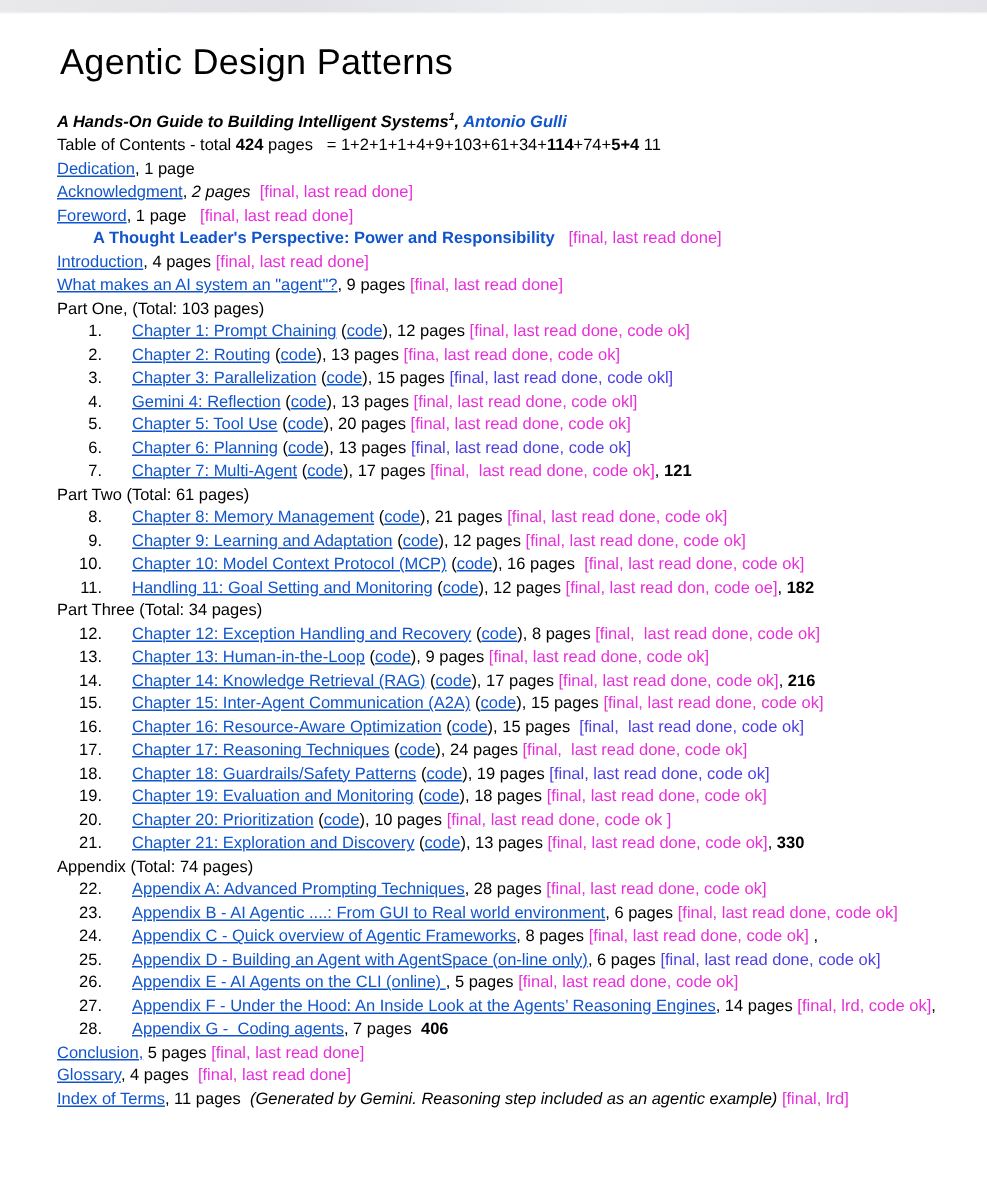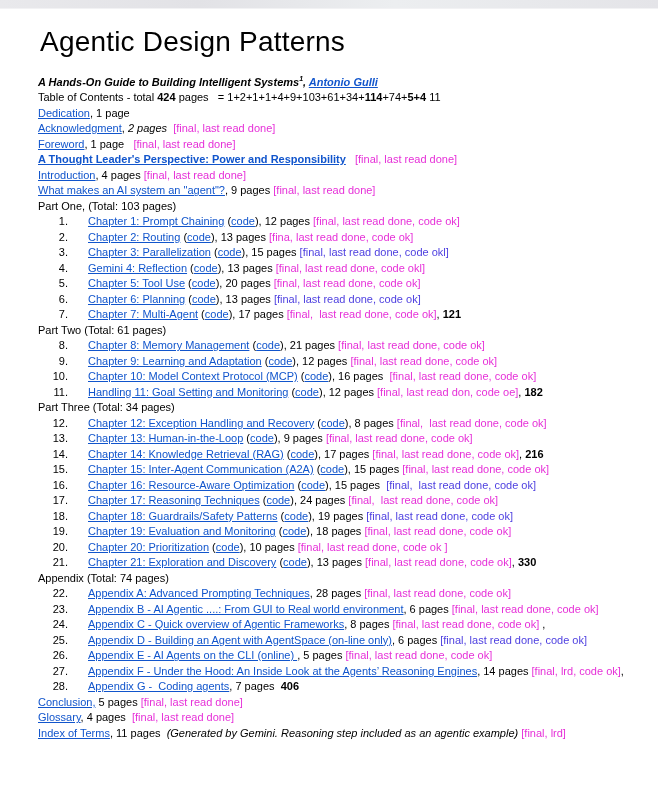--- a/index.html
+++ b/index.html
@@ -16,40 +16,40 @@
   }
   .top-strip{
     height:8px;width:658px;
     background:linear-gradient(90deg,#e9e9ec 0%,#e2e2e6 30%,#eceef0 60%,#e4e4e8 100%);
     border-bottom:1px solid #f2f2f4;
   }
   .page{
     padding:10px 14px 0 38px;
   }
   .doc-title{
-    font-size:28px;line-height:30px;font-weight:400;color:#000;
+    font-size:24px;line-height:30px;font-weight:400;color:#000;
     margin:8px 0 0 2px;letter-spacing:.2px;
   }
   .body-lines{margin-top:14px;}
   .line{
     font-size:11px;line-height:15.5px;white-space:pre-wrap;
     display:flex;align-items:baseline;
   }
   .part{margin-top:0;}
   .num{
     flex:0 0 30px;text-align:right;margin-right:20px;color:#000;
   }
   .runs{flex:1 1 auto;min-width:0;}
   .r-k{color:var(--text);}
   .r-b{color:var(--text);font-weight:bold;}
   .r-i{color:var(--text);font-style:italic;margin-top:11px;}
   .r-bi{color:var(--text);font-weight:bold;font-style:italic;}
   .r-a{color:var(--link);text-decoration:underline;cursor:pointer;}
-  .r-ab{color:var(--link);text-decoration:underline;font-weight:bold;cursor:pointer;}
-  .r-abi{color:var(--link);text-decoration:underline;font-weight:bold;font-style:italic;cursor:pointer;}
+  .r-ab{color:var(--link);font-weight:bold;cursor:pointer;margin-left:24px;}
+  .r-abi{color:var(--link);font-weight:bold;font-style:italic;cursor:pointer;}
   .r-s{color:var(--magenta);}
   .r-sb{color:var(--sblue);}
   .r-sup{color:var(--text);font-weight:bold;font-style:italic;font-size:7px;vertical-align:super;}
 </style>
 </head>
 <body>
 
 <div class="top-strip"></div>
 
 <div class="page">

